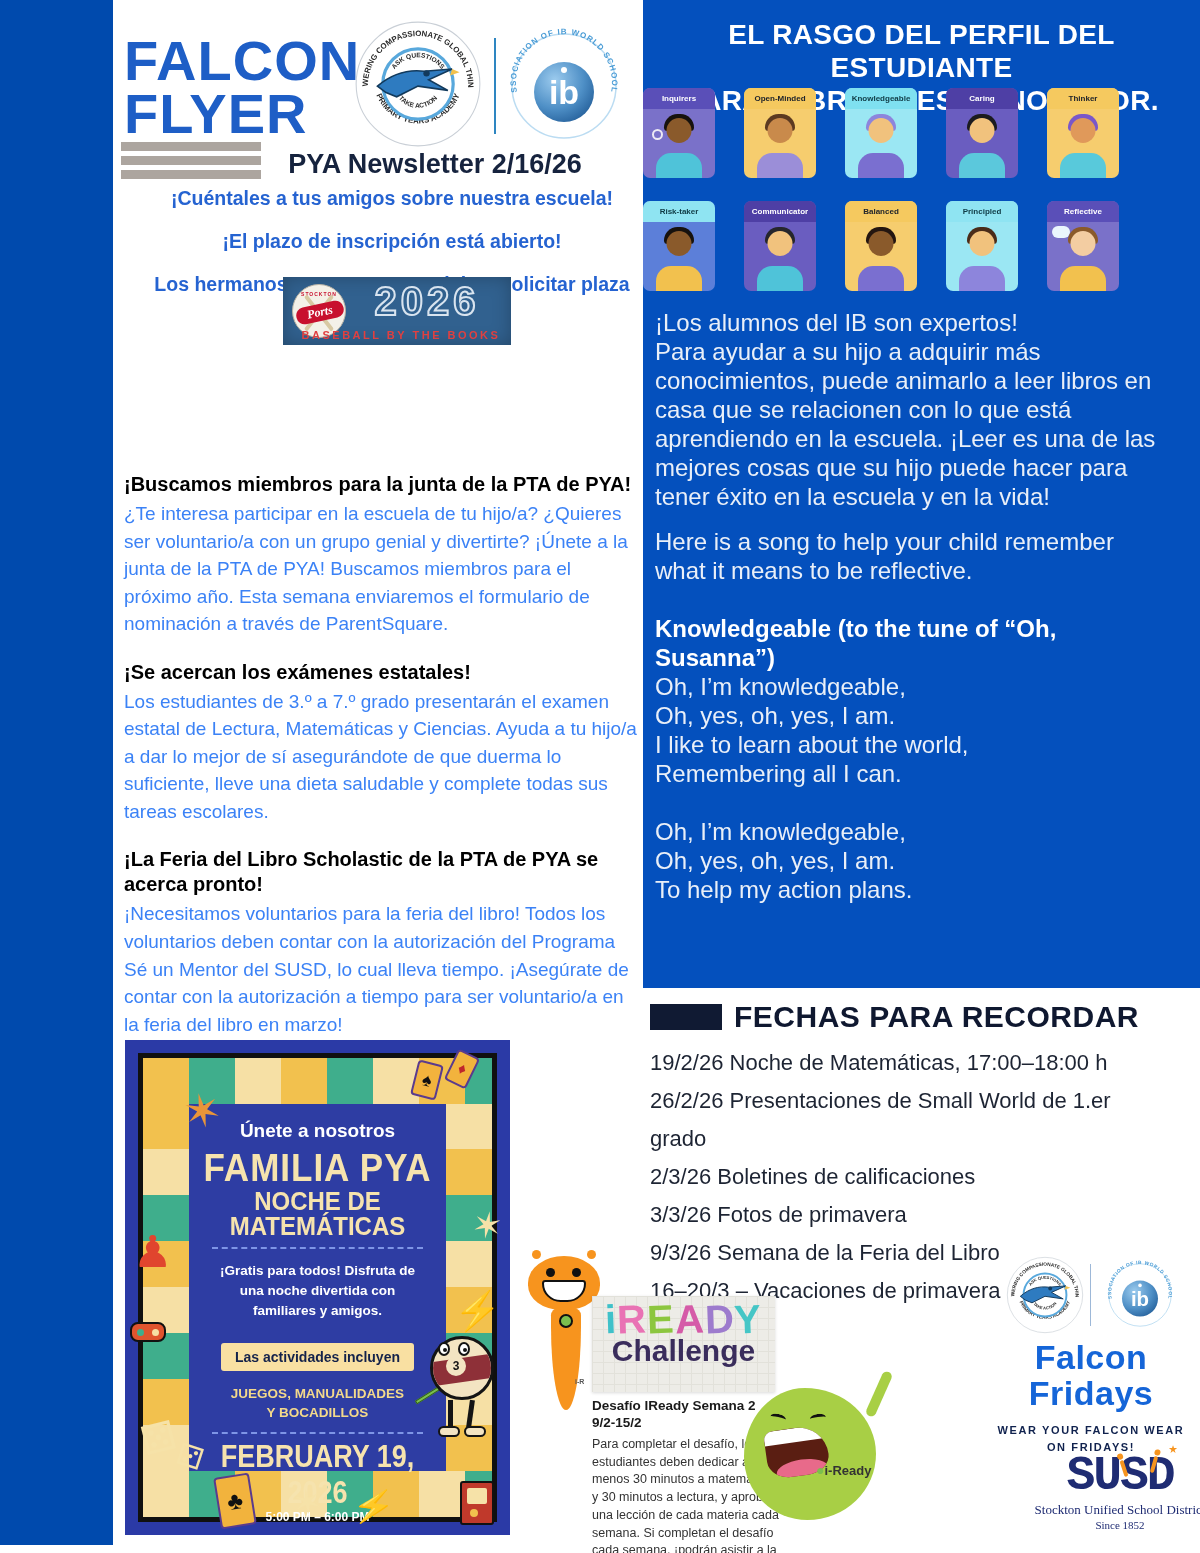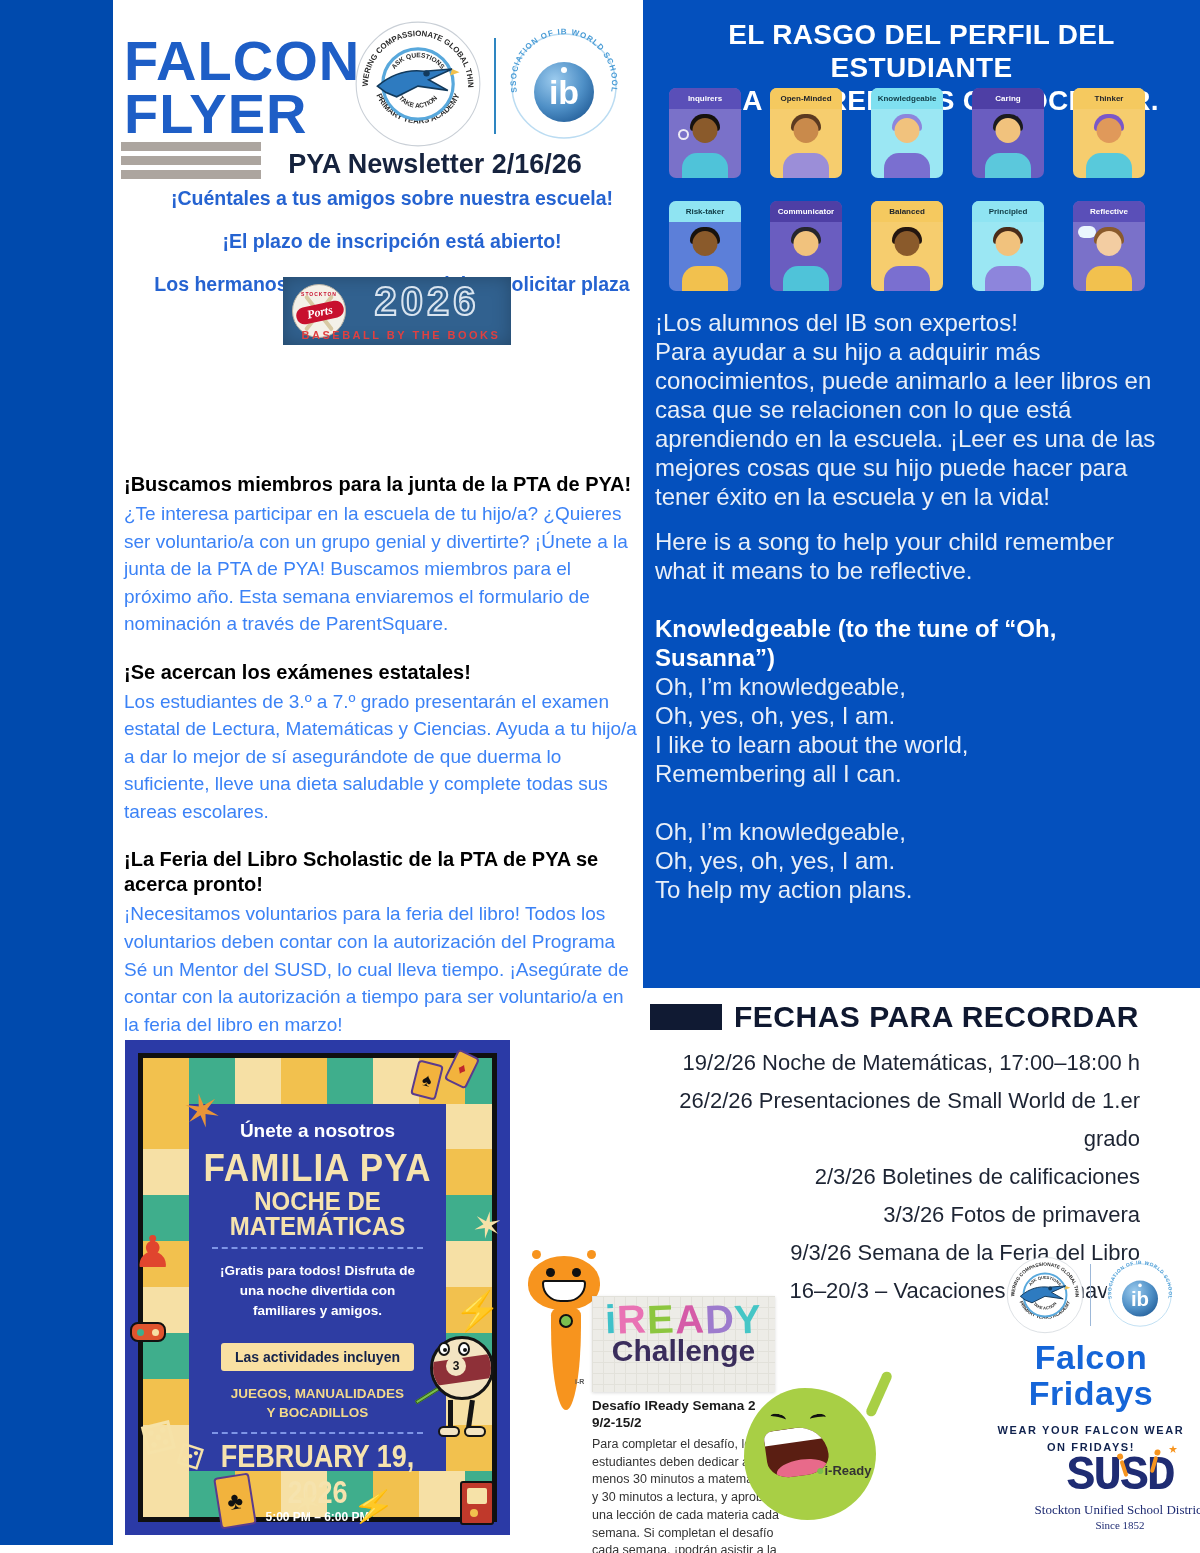--- a/index.html
+++ b/index.html
@@ -106,21 +106,21 @@
   .bg-eye.e1 { left:12px; } .bg-eye.e2 { left:32px; }
   .bg-leg { position:absolute; top:64px; width:5px; height:28px; background:#141414; }
   .bg-leg.l1 { left:22px; } .bg-leg.l2 { left:42px; transform:rotate(8deg); }
   .bg-shoe { position:absolute; top:90px; width:22px; height:11px; background:#F3E4C2; border:2px solid #141414; border-radius:6px; }
   .bg-shoe.s1 { left:12px; } .bg-shoe.s2 { left:38px; }
   .bg-cue { position:absolute; left:-16px; top:44px; width:78px; height:4px; background:#7BBF4E; border:1px solid #2e5c1e; transform:rotate(-32deg); }
 
   
   .panel-title { position:absolute; left:0; top:18px; width:557px; text-align:center; color:#fff;
     font-size:28px; font-weight:800; line-height:1.18; white-space:pre-line; letter-spacing:0.3px; }
-  .cards-grid { position:absolute; left:26px; top:88px; display:grid; grid-template-columns:repeat(5,72px);
+  .cards-grid { position:absolute; left:0; top:88px; display:grid; grid-template-columns:repeat(5,72px);
     column-gap:29px; row-gap:23px; grid-auto-rows:90px; }
   .card { border-radius:7px; overflow:hidden; background:var(--body,#7A71C9); display:flex; flex-direction:column; }
   .card-hdr { height:21px; background:var(--hdr,#5A4FB8); color:var(--lbl,#fff); font-size:8px; font-weight:700;
     display:flex; align-items:center; justify-content:center; }
   .card-body { position:relative; flex:1; }
   .av-hair { position:absolute; top:5px; left:50%; transform:translateX(-50%); width:30px; height:17px;
     border-radius:15px 15px 4px 4px; background:var(--hair,#222); }
   .av-head { position:absolute; top:9px; left:50%; transform:translateX(-50%); width:25px; height:25px;
     border-radius:50%; background:var(--skin,#F1C27D); }
   .av-shirt { position:absolute; bottom:0; left:50%; transform:translateX(-50%); width:46px; height:25px;
@@ -128,21 +128,21 @@
   .av-lens { position:absolute; top:20px; left:9px; width:11px; height:11px; border:2px solid #EDE9F4; border-radius:50%; }
   .av-cloud { position:absolute; top:4px; left:5px; width:18px; height:12px; border-radius:7px; background:#EAF6FD; }
 
   .panel-copy { position:absolute; left:12px; top:308px; width:510px; color:#E9EFF8; font-size:24px; line-height:29px; }
   .panel-copy .para1 { white-space:pre-line; margin-bottom:16px; }
   .panel-copy .para2 { margin-bottom:29px; }
   .song-title { font-weight:700; color:#fff; }
   .stanza { margin-bottom:29px; }
 
   
-  .dates-block { position:absolute; left:650px; top:1000px; width:490px;text-align:right; }
+  .dates-block { position:absolute; left:650px; top:1000px; width:490px; }
   .dates-head { display:flex; align-items:center; margin-bottom:10px; }
   .dates-rect { width:72px; height:26px; background:var(--dates-navy,#101A33); margin-right:12px; }
   .dates-title { font-size:30px; font-weight:800; color:#0F1830; letter-spacing:0.5px; }
   .dates-list { list-style:none; font-size:22px; color:#1D2433; line-height:38px; }
 
   
   .mascot-orange { position:absolute; left:528px; top:1256px; width:76px; height:190px; }
   .mo-head { position:relative; width:72px; height:54px; background:#F7941E; border-radius:50% 50% 46% 46%; }
   .mo-horn { position:absolute; top:-6px; width:9px; height:9px; background:#F7941E; border-radius:50%; }
   .mo-horn.h1 { left:4px; } .mo-horn.h2 { right:4px; }

